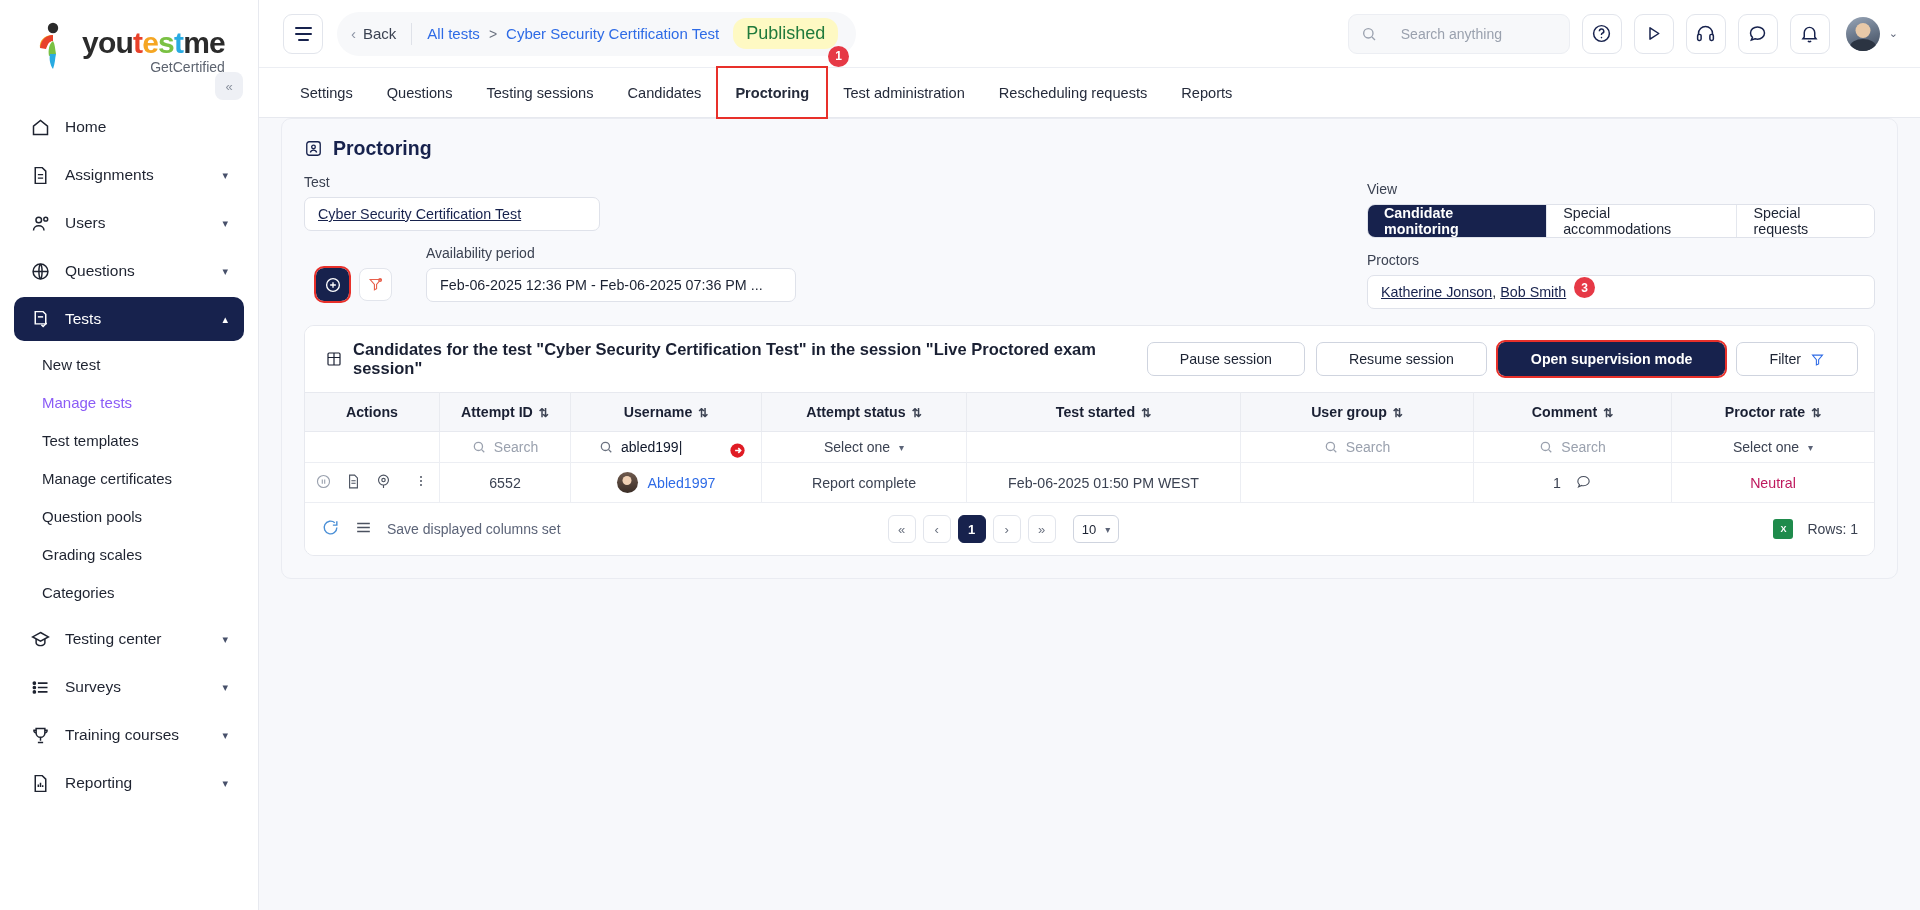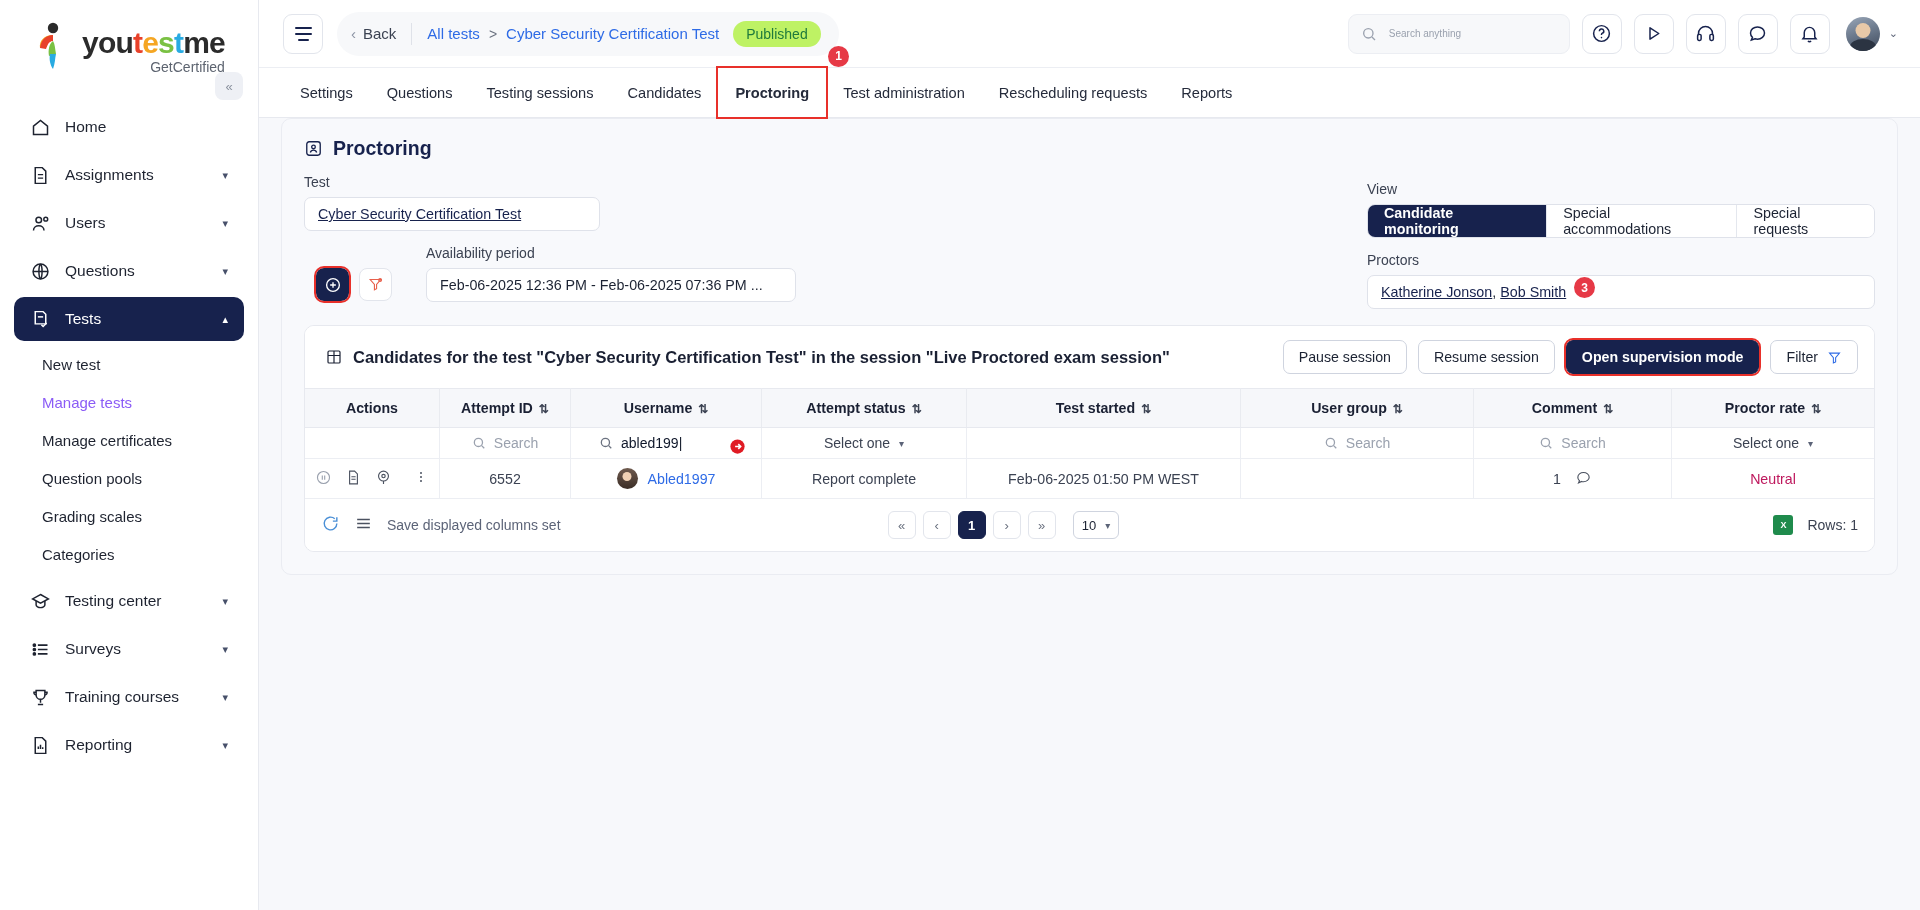--- a/index.html
+++ b/index.html
@@ -68,35 +68,35 @@
   .crumbbar {
     margin-left: 14px; height: 44px; background: #f7f8fa; border-radius: 22px;
     display: flex; align-items: center; padding: 0 18px 0 14px; position: relative;
   }
   .back-btn { display: flex; align-items: center; color: #3b4252; font-size: 15px; cursor: pointer; }
   .back-btn .car { color: #8b93a3; margin-right: 7px; font-size: 15px; }
   .vbar { width: 1px; height: 22px; background: #dfe2e9; margin: 0 15px; }
   .crumb-link { color: #2e6be6; font-size: 15px; cursor: pointer; }
   .crumb-sep { color: #6b7280; margin: 0 9px; font-size: 14px; }
   .badge-pub {
-    margin-left: 14px; background: #bef264; color: #1f7a3c; font-size: 14px;
+    margin-left: 14px; background: #fef9c3; color: #1f7a3c; font-size: 18px;
     padding: 5px 13px; border-radius: 13px;
   }
   .step-dot {
     position: absolute; width: 21px; height: 21px; border-radius: 50%;
     background: #e63946; color: #fff; font-size: 12px; font-weight: 700;
     display: flex; align-items: center; justify-content: center; z-index: 20;
   }
 
   .search-box {
     margin-left: auto; width: 222px; height: 40px; background: #f7f8fa;
     border: 1px solid #eceef3; border-radius: 9px; display: flex; align-items: center;
     padding: 0 12px; cursor: text;
   }
-  .search-box .ph { margin-left: 12px; color: #9aa1ae; font-size: 10px; text-align: center; }
+  .search-box .ph { margin-left: 24px; color: #9aa1ae; font-size: 14px; text-align: center; }
 
   .icon-btn {
     width: 40px; height: 40px; margin-left: 12px; border: 1px solid #e2e5ec;
     border-radius: 9px; display: flex; align-items: center; justify-content: center;
     cursor: pointer; color: #17224d; flex: 0 0 40px;
   }
   .avatar {
     width: 34px; height: 34px; border-radius: 50%; margin-left: 16px;
     background: linear-gradient(160deg,#9aa7b8 0%,#6d7b8e 45%,#3f4a5c 100%);
     position: relative; overflow: hidden; cursor: pointer; flex: 0 0 34px;
@@ -162,21 +162,21 @@
     background: #ffffff; border: 1px solid #e7e9ef; border-radius: 10px;
     margin-top: 16px; overflow: hidden;
   }
   .tbl-head {
     display: flex; align-items: center; padding: 14px 16px 14px 20px; background: #fff;
   }
   .tbl-head .t { font-size: 16.5px; font-weight: 700; color: #1a2033; display: flex; align-items: center; }
   .tbl-head .t .gi { margin-right: 10px; display: flex; }
   .btn {
     height: 34px; border: 1px solid #cfd4df; border-radius: 7px; background: #fff;
-    display: flex; align-items: center; padding: 0 15px; font-size: 14.2px;
+    display: flex; align-items: center; padding: 0 32px; font-size: 14.2px;
     color: #1c2333; margin-left: 11px; cursor: pointer; white-space: nowrap;
   }
   .btn.primary { background: #17224d; color: #fff; border-color: #17224d; font-weight: 700; }
 
   table { width: 100%; border-collapse: collapse; font-size: 14.2px; }
   thead th {
     background: #f6f7fa; color: #1a2033; font-weight: 700; font-size: 14.2px;
     padding: 11px 8px; border-top: 1px solid #e7e9ef; border-bottom: 1px solid #e7e9ef;
     border-right: 1px solid #e9ebf0; white-space: nowrap;
   }
@@ -297,20 +297,23 @@
       </span>
       <span class="lbl">Tests</span>
       <span class="chev">▴</span>
     </div>
 
     <div class="sub-item">
       <span>New test</span>
     </div>
     <div class="sub-item current">
       <span>Manage tests</span>
+    </div>
+    <div class="sub-item">
+      <span>Test templates</span>
     </div>
     <div class="sub-item">
       <span>Manage certificates</span>
     </div>
     <div class="sub-item">
       <span>Question pools</span>
     </div>
     <div class="sub-item">
       <span>Grading scales</span>
     </div>

